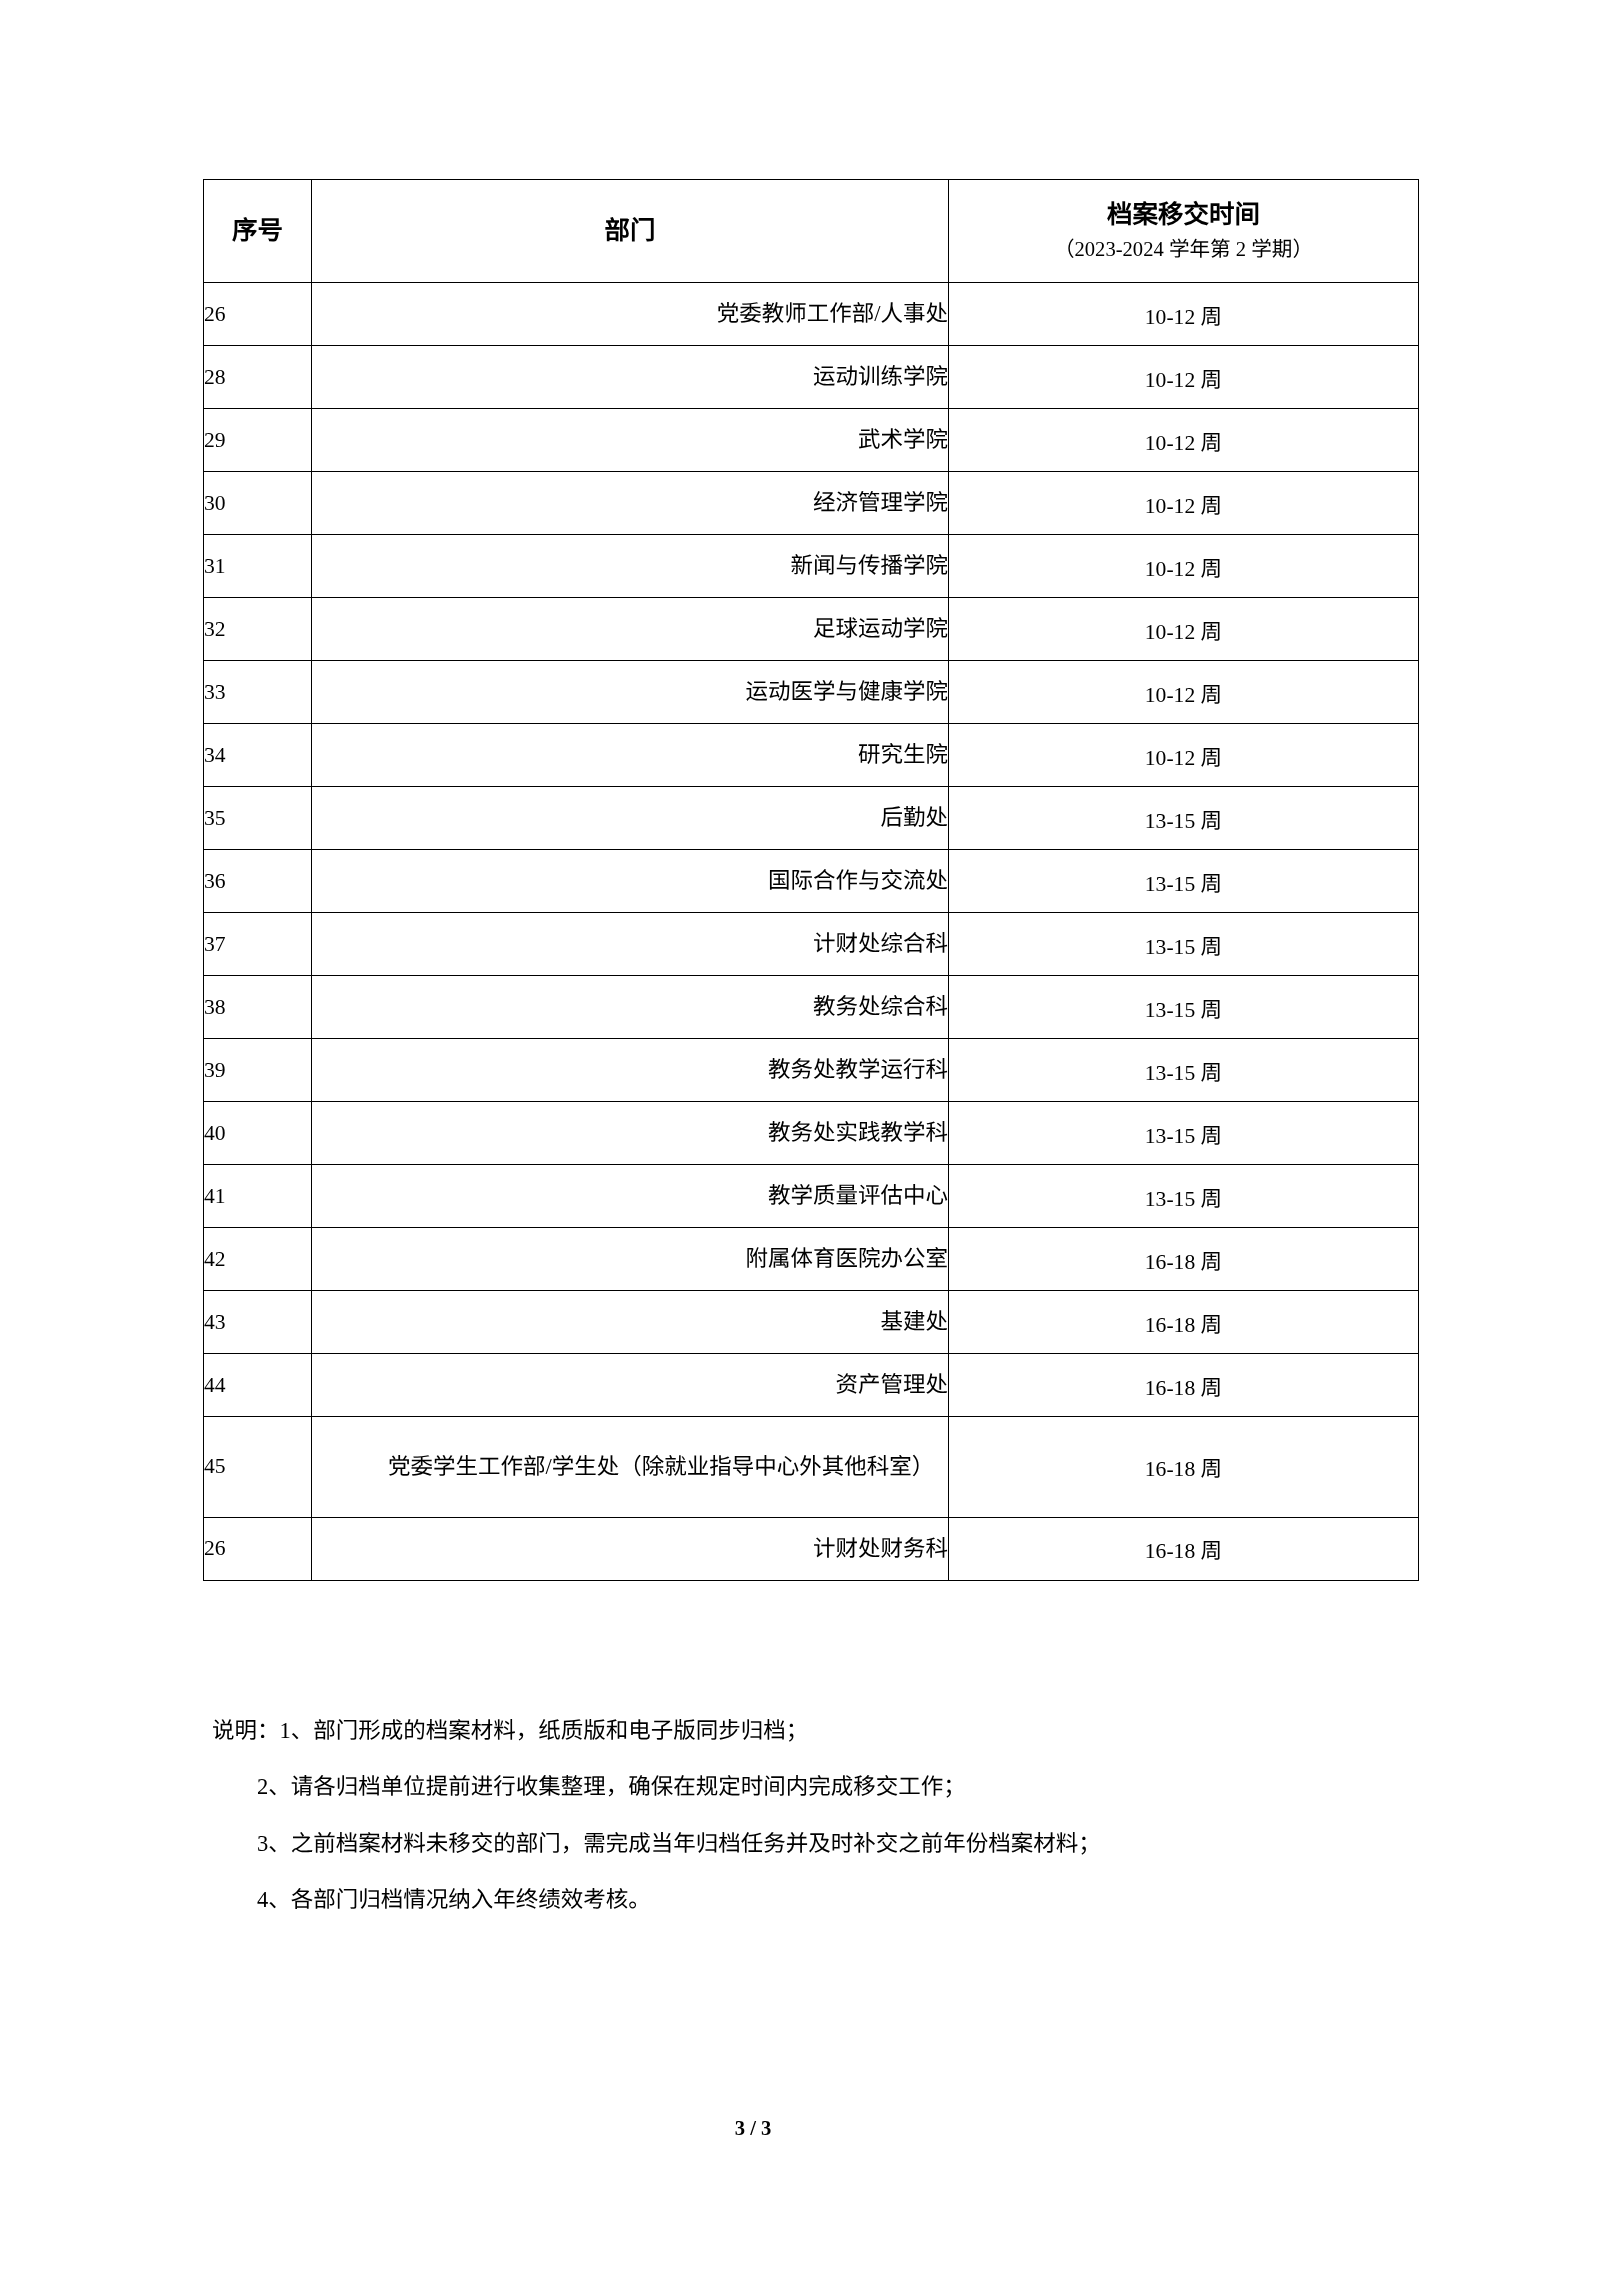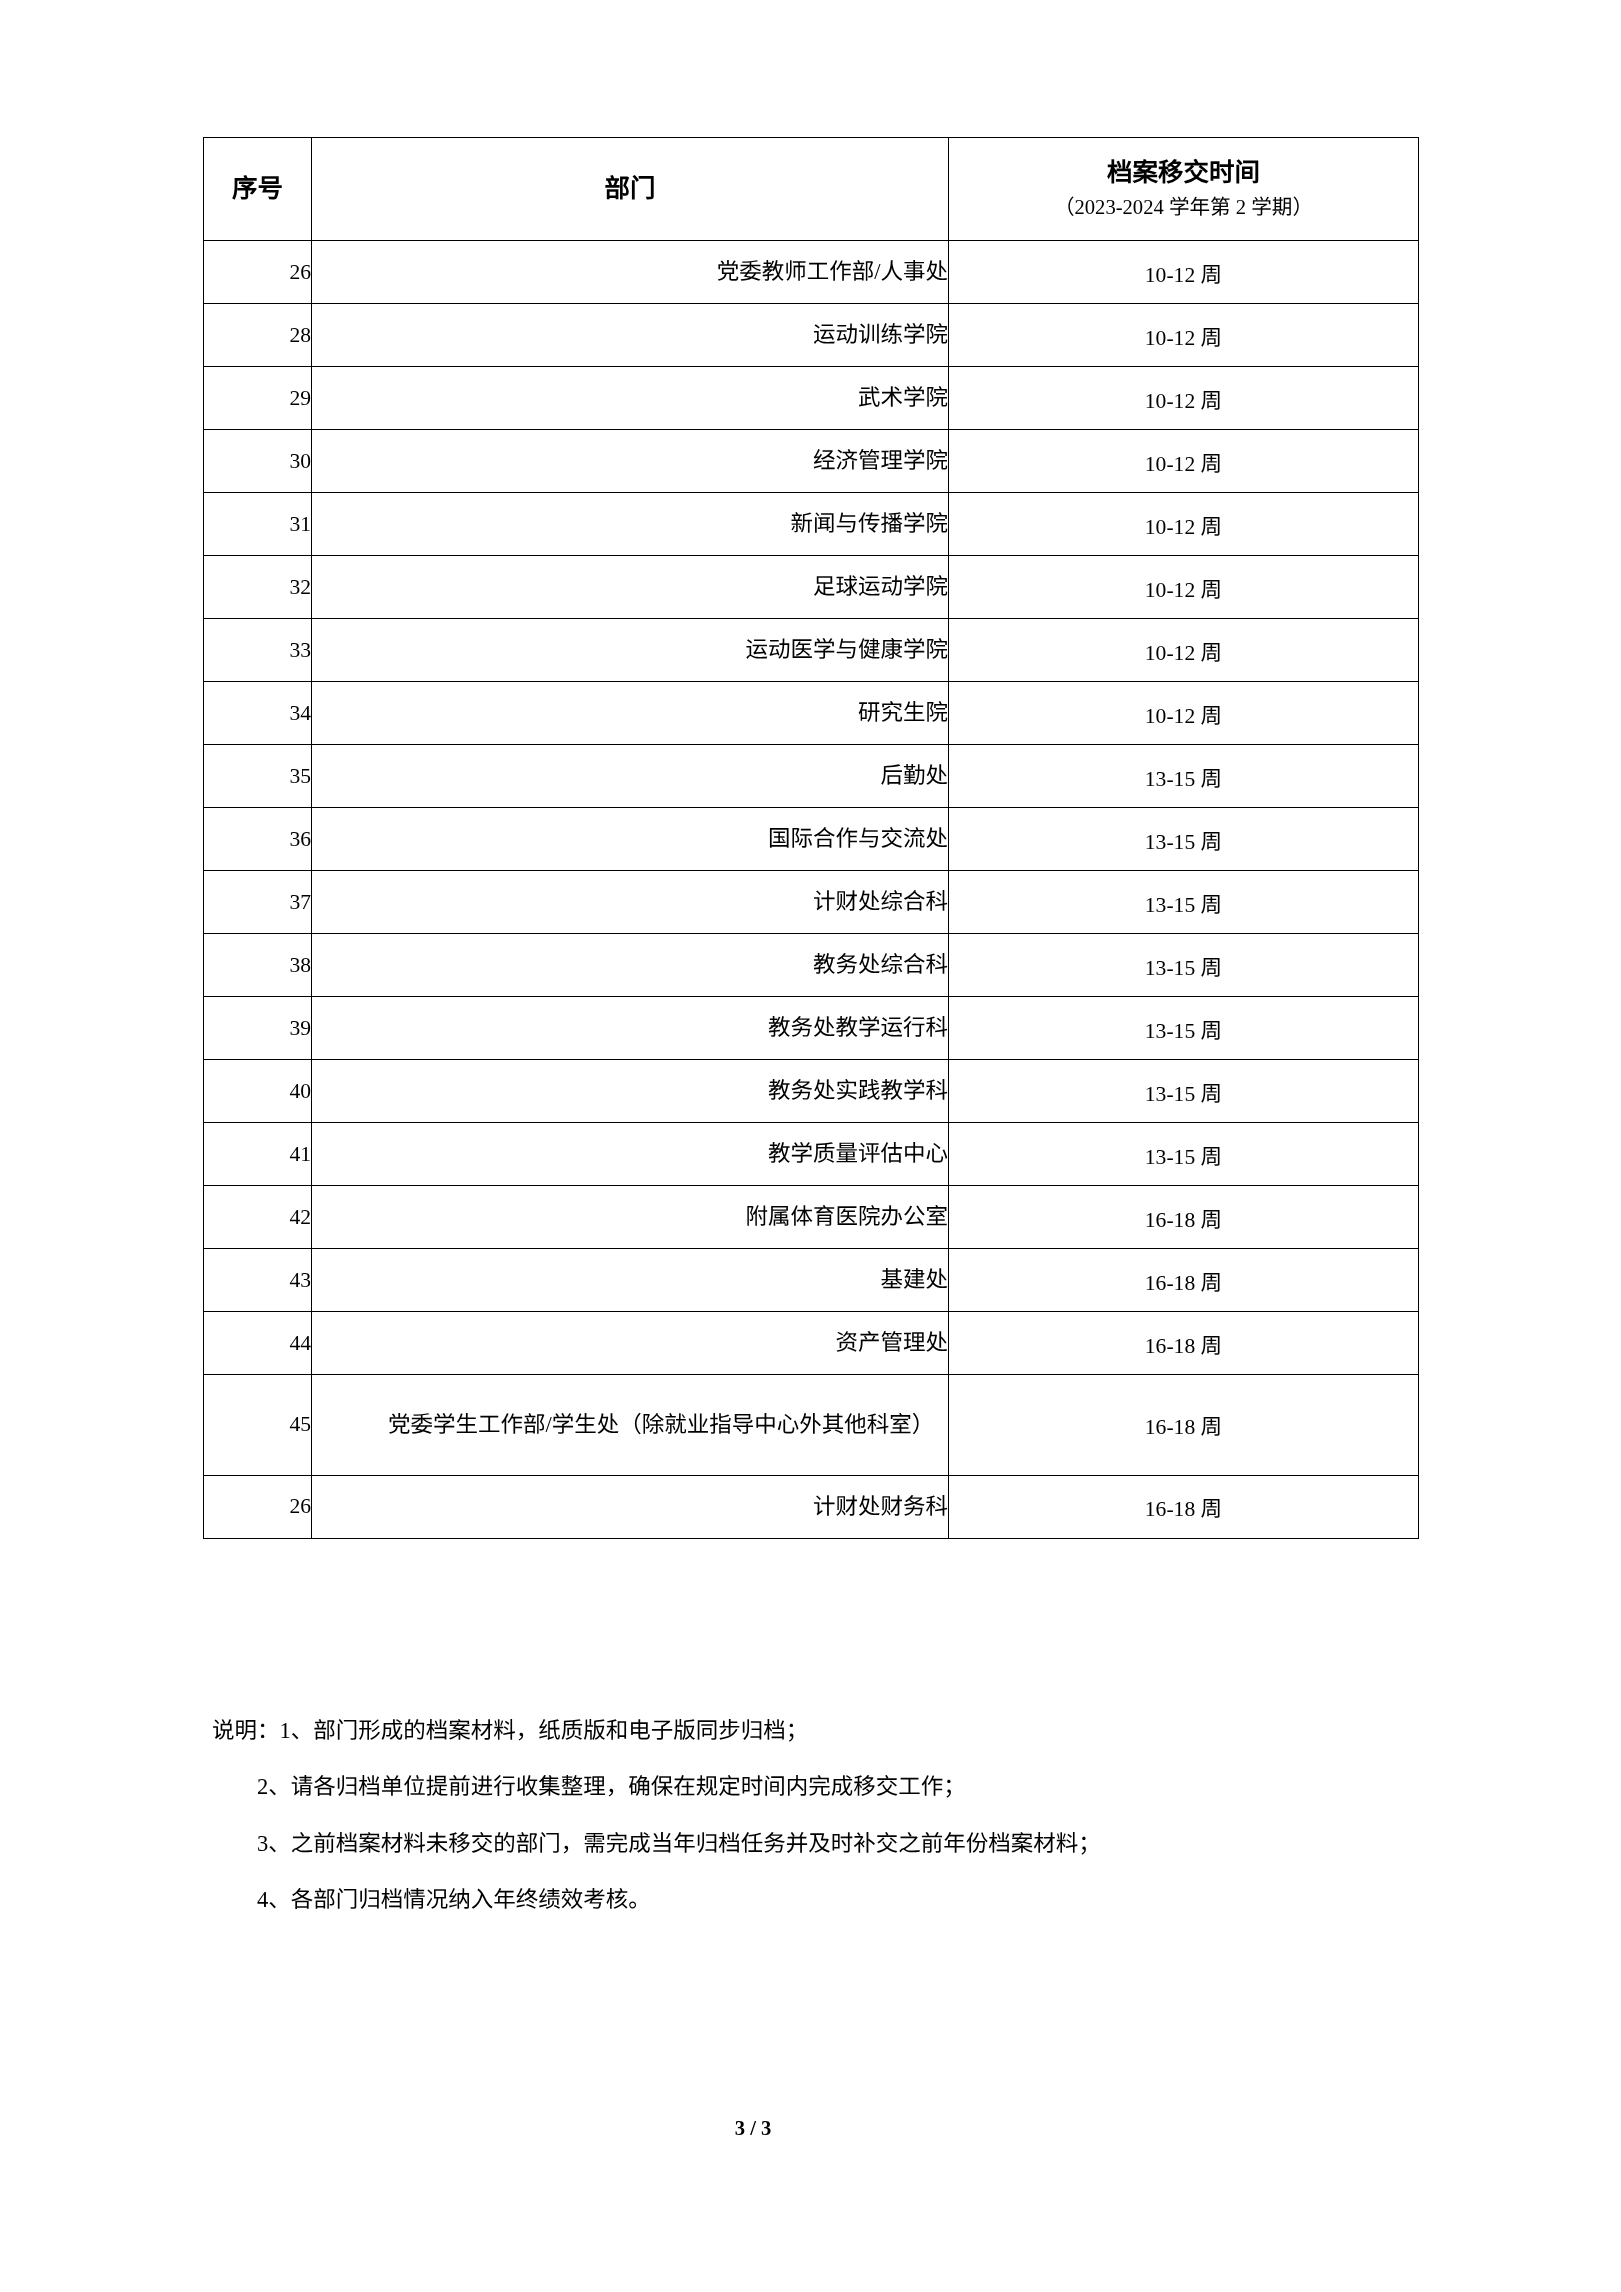--- a/index.html
+++ b/index.html
@@ -25,20 +25,21 @@
   .doc-table-wrap {
     position: absolute;
     left: 203px;
     top: 137px;
     width: 1215px;
   }
   table.doc-table {
     border-collapse: collapse;
     width: 1215px;
     table-layout: fixed;
+    margin-top: 42px;
   }
   table.doc-table td, table.doc-table th {
     border: 1.5px solid #000;
     padding: 0;
     vertical-align: middle;
   }
   table.doc-table .col-idx { width: 108px; }
   table.doc-table .col-dept { width: 637px; }
   table.doc-table .col-time { width: 470px; }
 
@@ -50,21 +51,21 @@
     line-height: 1.35;
     padding: 5.9px 3.9px;
   }
   .head-cell .sub {
     font-size: 20.6px;
     font-weight: normal;
     display: block;
     margin-top: 3.9px;
   }
   .cell-idx {
-    text-align: right;
+    text-align: left;
     font-size: 21.6px;
     height: 62px;
   }
   .cell-dept {
     text-align: right;
     font-size: 22.5px;
     padding-left: 15.7px;
     height: 62px;
     line-height: 1.5;
   }

